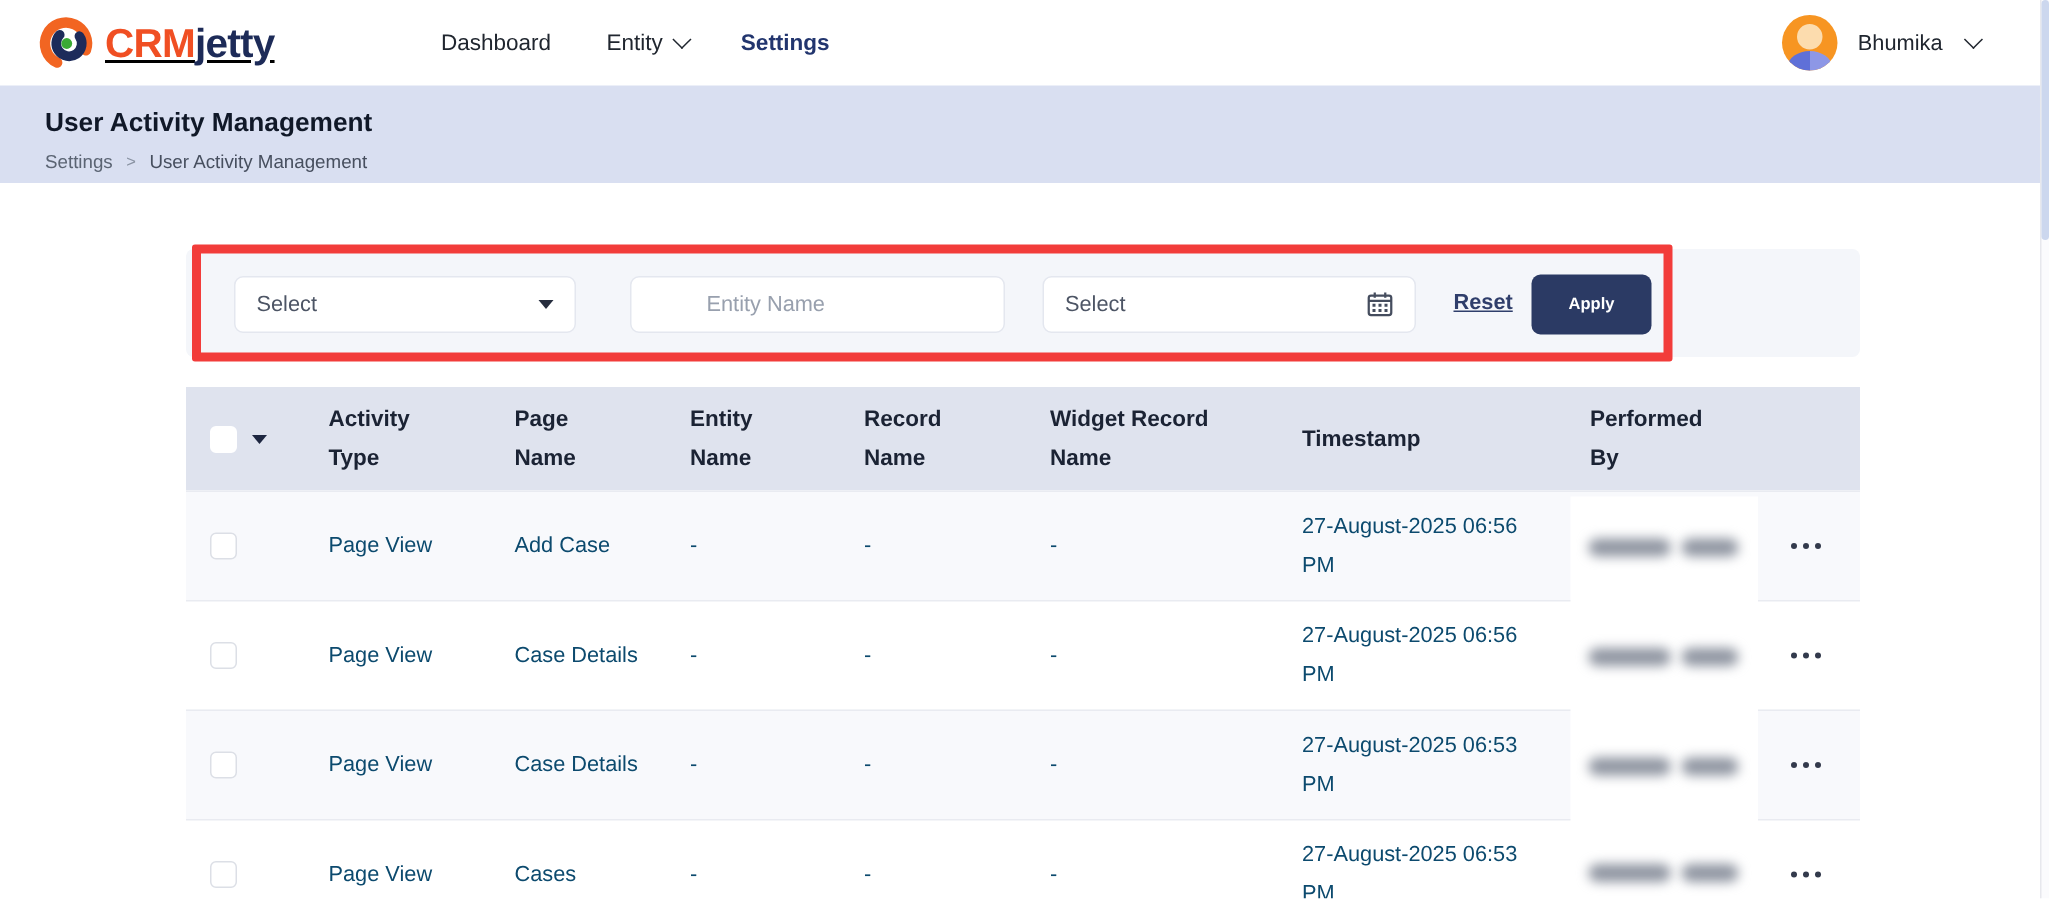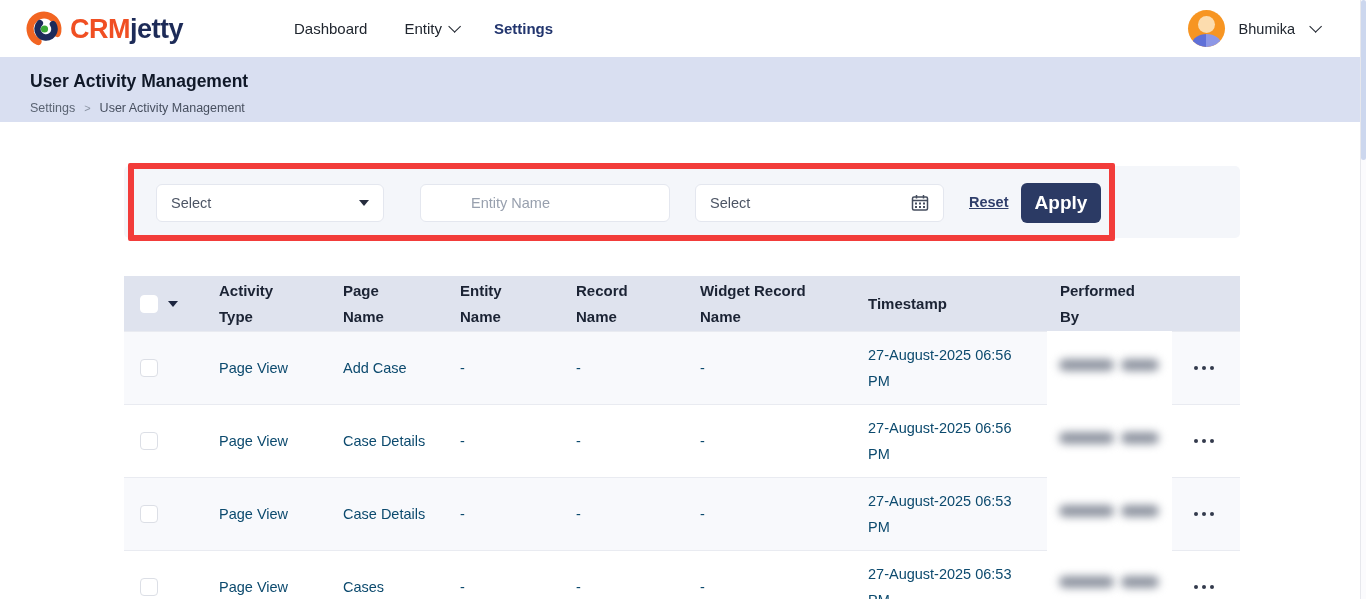--- a/index.html
+++ b/index.html
@@ -2,21 +2,21 @@
 <html><head>
 <meta charset="utf-8">
 <style>
   * { margin:0; padding:0; box-sizing:border-box; }
   html,body { width:1366px; height:599px; overflow:hidden; background:#fff;
     font-family:"Liberation Sans","DejaVu Sans",sans-serif; }
   .stage { position:absolute; top:0; left:0; width:1366px; height:599px; background:#fff; overflow:hidden; }
 
   
   .navbar { position:absolute; top:0; left:0; width:1366px; height:57px; background:#ffffff; }
-  .logo { position:absolute; left:25px; top:9px; display:flex; align-items:center; cursor:pointer; }
+  .logo { position:absolute; left:25px; top:9px; display:flex; align-items:center; cursor:pointer;text-decoration:underline; }
   .logo-text { font-size:27px; font-weight:800; letter-spacing:-0.5px; margin-left:5px; }
   .logo-crm { color:#f04f23; }
   .logo-jetty { color:#1d2b58; }
   .nav-links { position:absolute; left:294px; top:0; height:57px; display:flex; align-items:center; gap:37px; }
   .nav-item { font-size:15px; color:#20262f; cursor:pointer; display:flex; align-items:center; gap:6px; font-weight:500; }
   .nav-item.active { color:#22356e; font-weight:700; }
   .chev { width:9px; height:9px; border-right:1.7px solid #20262f; border-bottom:1.7px solid #20262f;
     transform:rotate(45deg) translateY(-3px); display:inline-block; }
   .user-area { position:absolute; right:48px; top:10px; display:flex; align-items:center; gap:14px; cursor:pointer; }
   .avatar { width:37px; height:37px; border-radius:50%; background:#f79522; position:relative; overflow:hidden; }
@@ -43,27 +43,27 @@
   .entity-input { left:420px; top:184px; width:250px; }
   .entity-input input { border:none; outline:none; width:100%; font-size:14.5px; color:#333; background:transparent;
     font-family:"Liberation Sans","DejaVu Sans",sans-serif;margin-left:36px; }
   .entity-input input::placeholder { color:#98a0ae; }
   .select-2 { left:695px; top:184px; width:249px; cursor:pointer; }
   .caret-down { width:0; height:0; border-left:5px solid transparent; border-right:5px solid transparent;
     border-top:6px solid #262d3e; }
   .reset-link { position:absolute; left:969px; top:194px; font-size:14.5px; font-weight:600; color:#2f3e6b;
     text-decoration:underline; cursor:pointer; z-index:3; }
   .apply-btn { position:absolute; left:1021px; top:183px; width:80px; height:40px; background:#2b3a64; color:#fff;
-    font-size:19px; font-weight:700; border:none; border-radius:6px; cursor:pointer; z-index:3;
+    font-size:11px; font-weight:700; border:none; border-radius:6px; cursor:pointer; z-index:3;
     font-family:"Liberation Sans","DejaVu Sans",sans-serif; }
 
   
   .table { position:absolute; left:124px; top:258px; width:1116px; height:341px; overflow:hidden; }
   .tgrid { display:grid; grid-template-columns:95px 124px 117px 116px 124px 168px 192px 112px 68px; align-items:center; }
-  .thead { height:55px; background:#dfe3ee; font-size:15px; font-weight:700; color:#1b2334; line-height:26px;margin-top:18px; }
+  .thead { height:69px; background:#dfe3ee; font-size:15px; font-weight:700; color:#1b2334; line-height:26px; }
   .trow { height:73px; font-size:14.5px; color:#0c4a6e; border-top:1px solid #e9ebf1; position:relative; }
   .trow.alt { background:#f8f9fc; }
   .trow.plain { background:#ffffff; }
   .trow:first-of-type { border-top:none; }
   .cbx-cell { display:flex; align-items:center; gap:10px; padding-left:16px; }
   .cbx { width:18px; height:18px; background:#fff; border:1.5px solid #dcdfe6; border-radius:4px; cursor:pointer; }
   .thead .cbx { border-color:#fff; }
   .ts-line { display:block; line-height:26px; }
   .dots { display:flex; gap:4px; cursor:pointer; padding-left:22px; }
   .dots i { width:4px; height:4px; border-radius:50%; background:#333a4c; }

